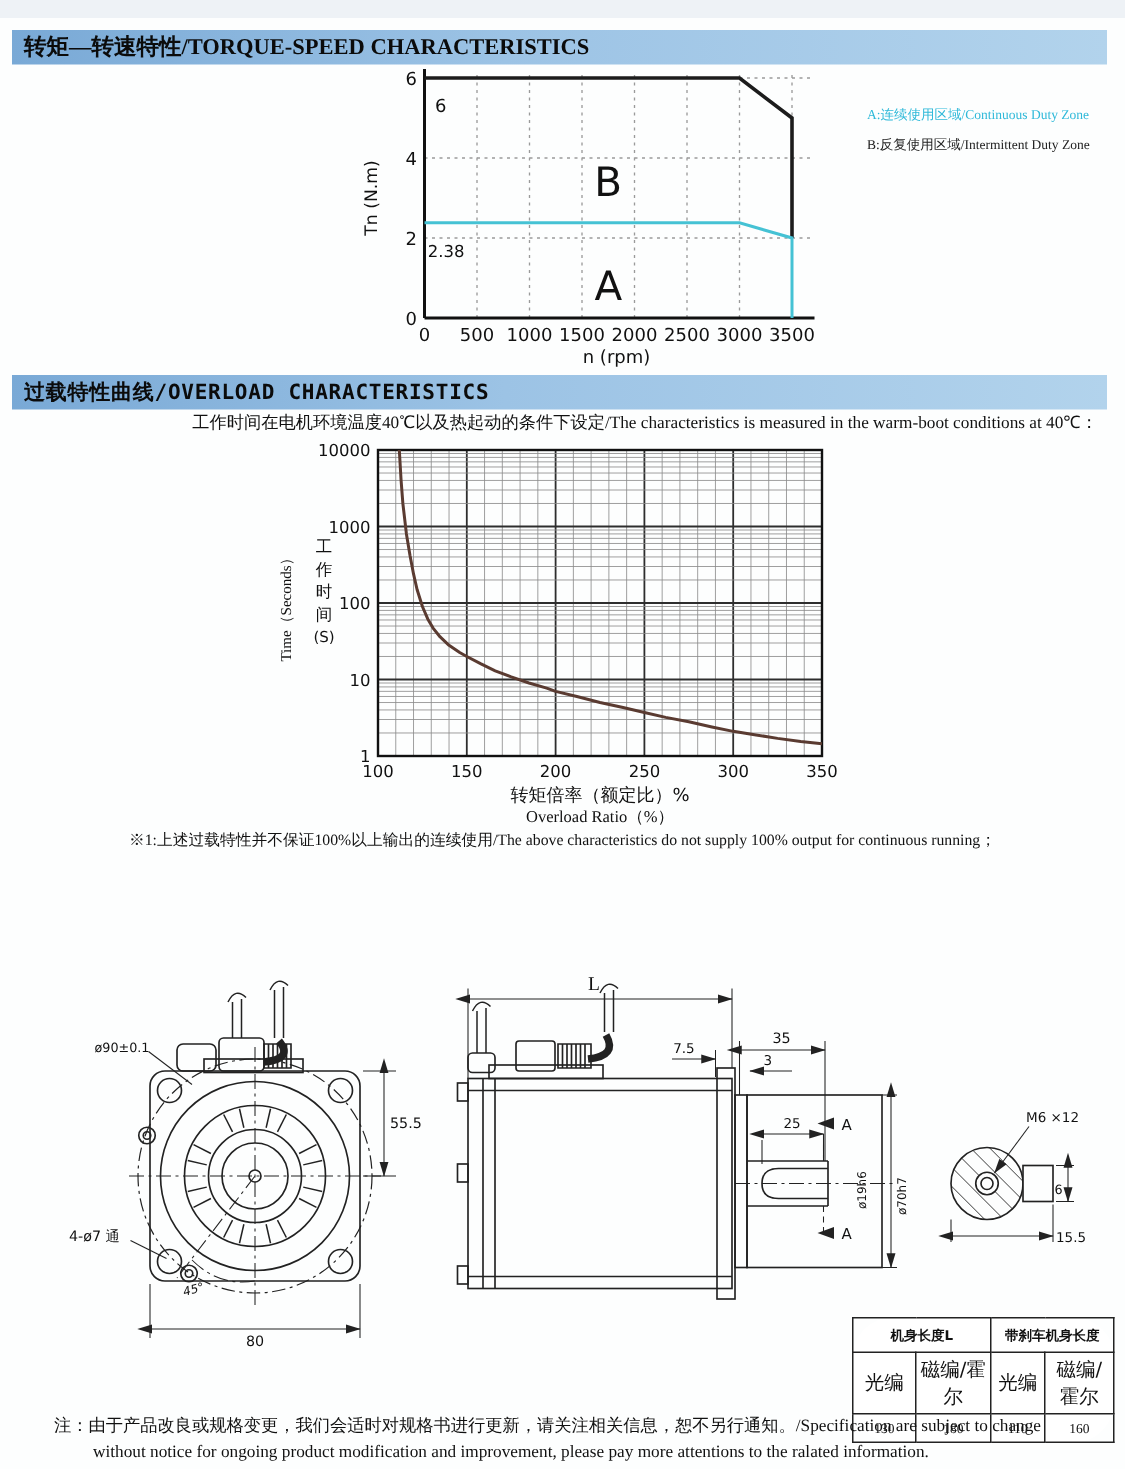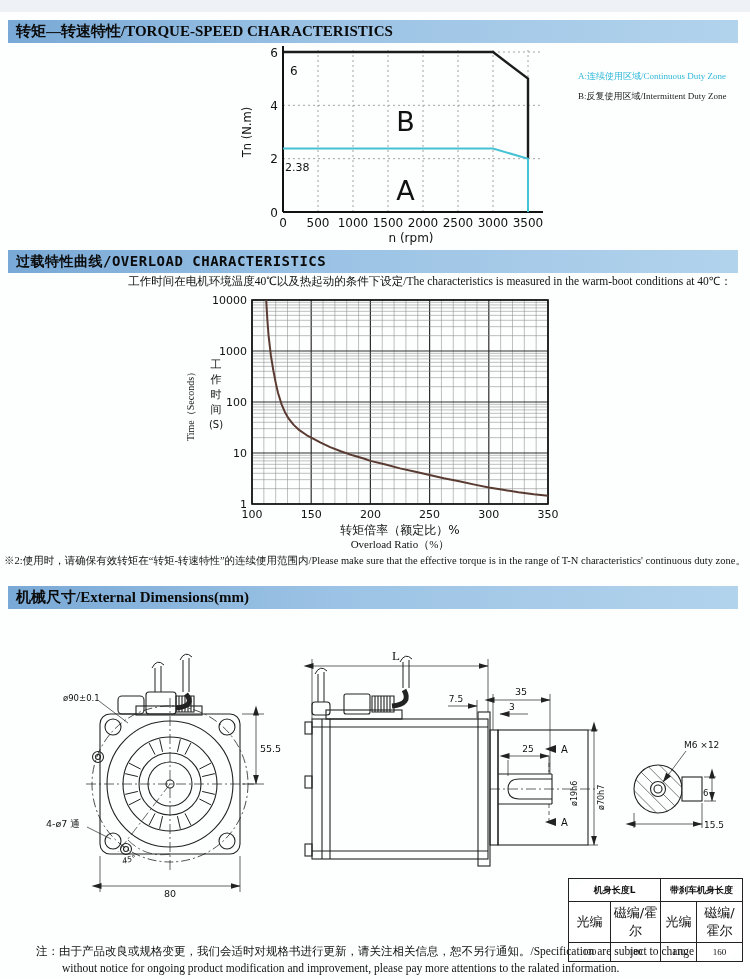--- a/index.html
+++ b/index.html
@@ -169,26 +169,23 @@
       <text x="220" y="260" font-size="11" text-anchor="middle" class="serif">Overload Ratio（%）</text>
       <text transform="translate(14 116) rotate(-90)" font-size="10" text-anchor="middle" class="serif">Time（Seconds）</text>
       <text x="36" y="80" font-size="11" text-anchor="middle">工</text>
       <text x="36" y="95" font-size="11" text-anchor="middle">作</text>
       <text x="36" y="110" font-size="11" text-anchor="middle">时</text>
       <text x="36" y="125" font-size="11" text-anchor="middle">间</text>
       <text x="36" y="140" font-size="10" text-anchor="middle">(S)</text>
     </svg>
 
   <div id="overload-notes">
-    <div>※2:使用时，请确保有效转矩在“转矩-转速特性”的连续使用范围内/Please make sure that the effective torque is in the range of T-N characteristics' continuous duty zone。</div>
-  </div>
-
-  <div class="band" id="band-dim">
-    <span class="band-title">机械尺寸/External Dimensions(mm)</span>
-  </div>
+    <div>※1:上述过载特性并不保证100%以上输出的连续使用/The above characteristics do not supply 100% output for continuous running；</div>
+  </div>
+
 
   <svg id="drawings" width="750" height="340" viewBox="0 0 750 340">
     <defs>
       <marker id="ae" markerWidth="11" markerHeight="8" refX="9.5" refY="4" orient="auto" markerUnits="userSpaceOnUse">
         <path d="M0,1 L10,4 L0,7 z" fill="#222"></path>
       </marker>
       <marker id="as" markerWidth="11" markerHeight="8" refX="1.5" refY="4" orient="auto-start-reverse" markerUnits="userSpaceOnUse">
         <path d="M0,1 L10,4 L0,7 z" fill="#222"></path>
       </marker>
       <clipPath id="cclip">

